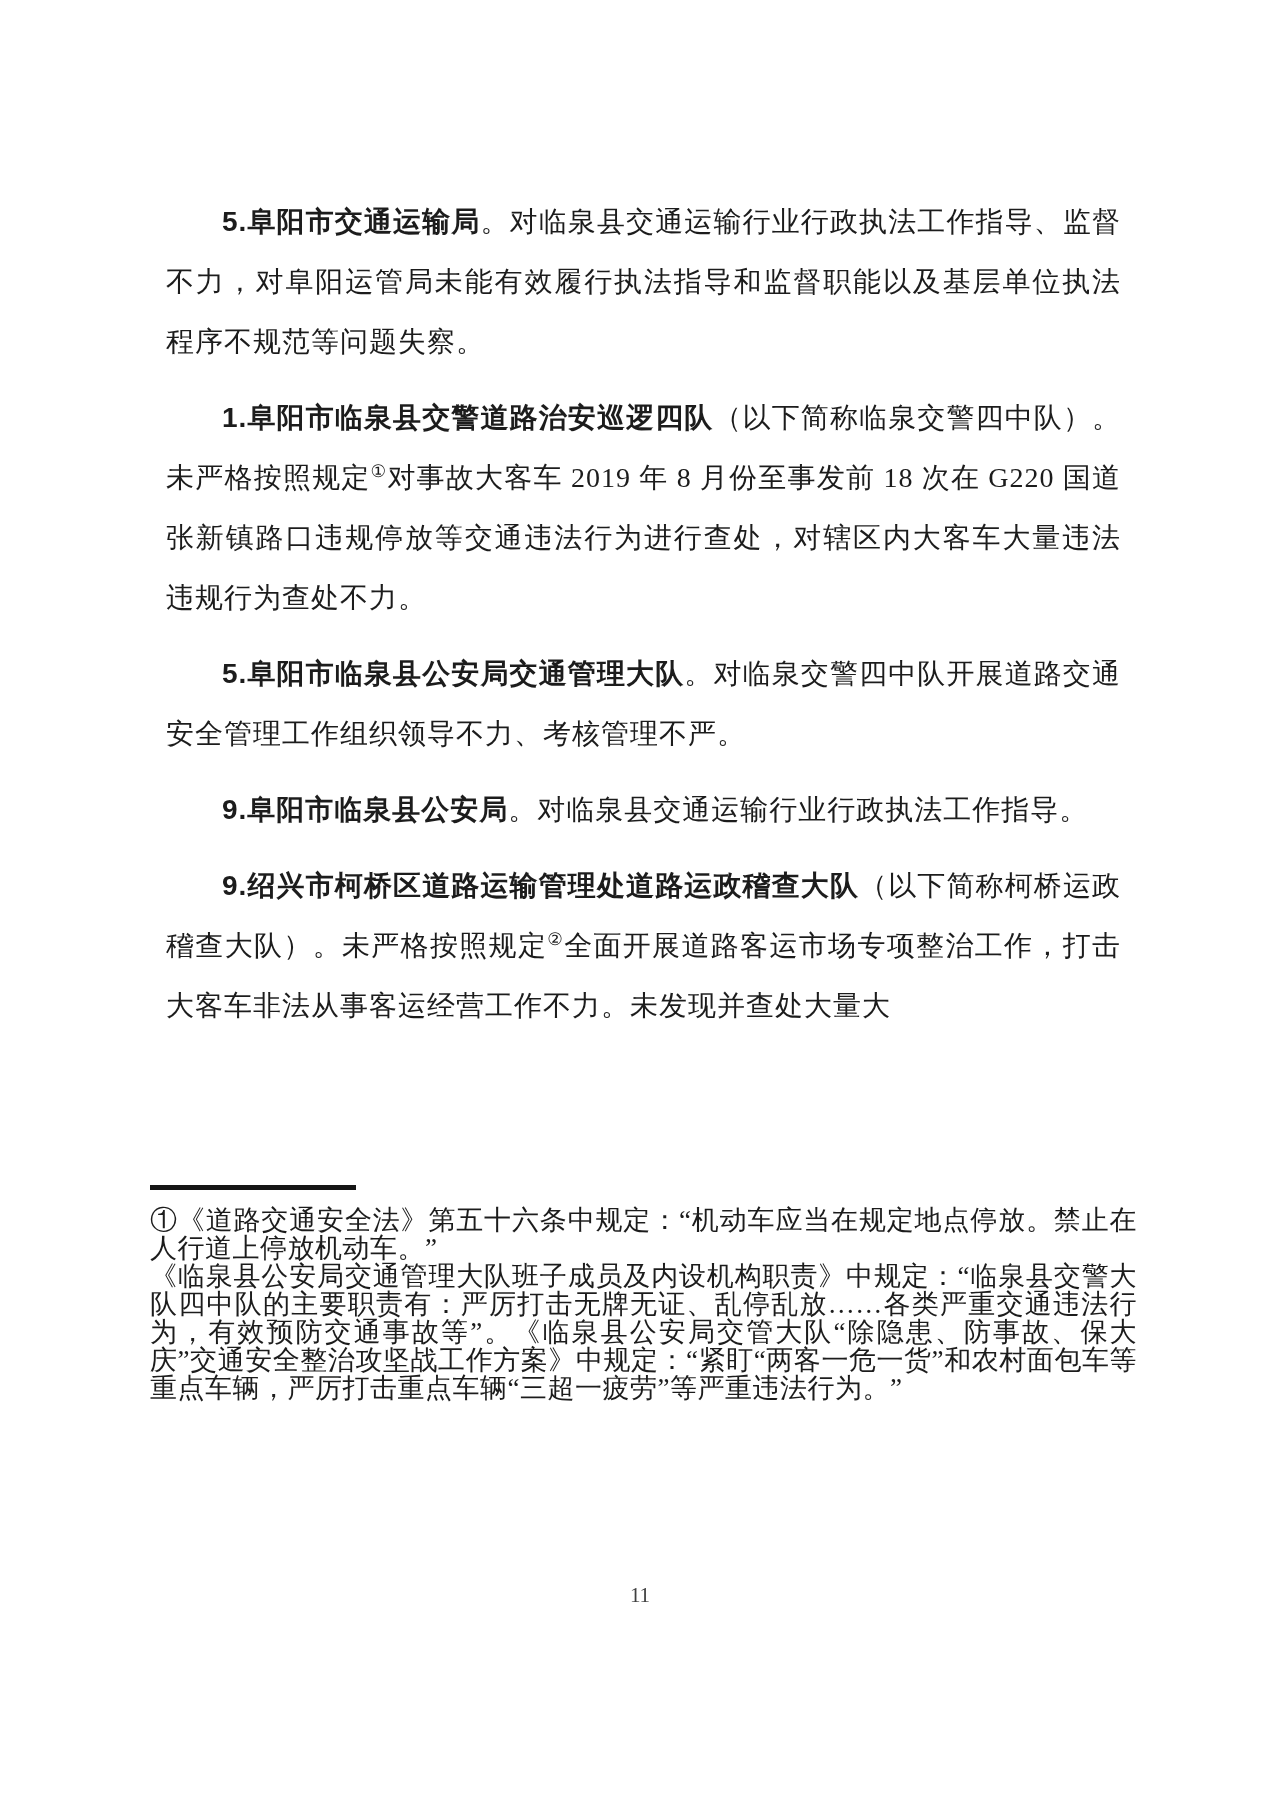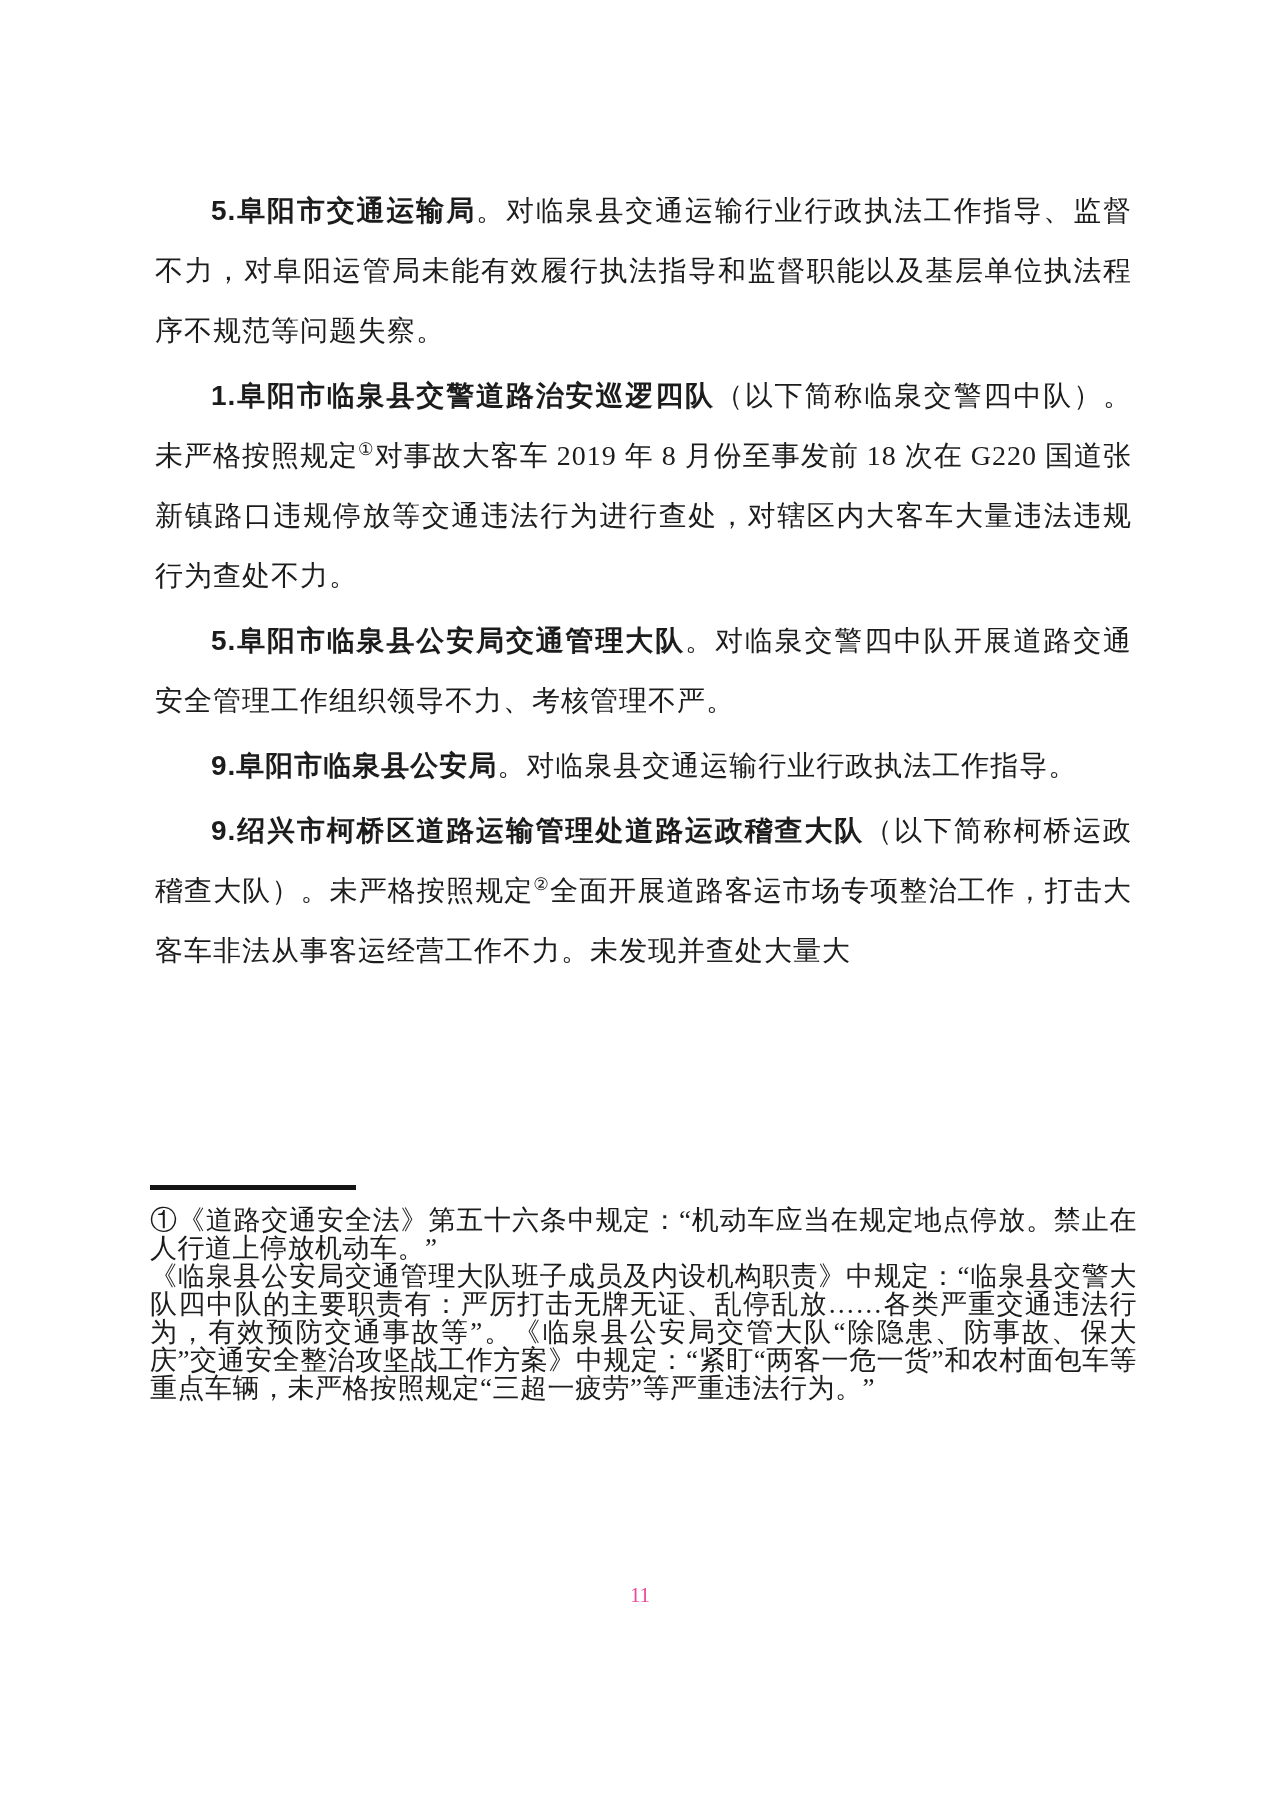--- a/index.html
+++ b/index.html
@@ -17,21 +17,21 @@
     font-family: "Liberation Serif", serif;
     overflow: hidden;
   }
   .content {
     position: absolute;
     left: 150px;
     right: 143px;
     top: 176px;
   }
   .body-para {
-    margin: 5px;
+    margin: 16px;
     font-size: 28px;
     line-height: 60px;
     letter-spacing: 1px;
     text-align: justify;
     text-indent: 2em;
     text-justify: inter-ideograph;
   }
   .body-para .lead {
     font-weight: bold;
     font-family: "Liberation Sans", sans-serif;
@@ -61,21 +61,21 @@
     text-align: justify;
     text-justify: inter-ideograph;
   }
   .page-number {
     position: absolute;
     top: 1583px;
     left: 0;
     width: 100%;
     text-align: center;
     font-size: 21px;
-    color: #ec4899;
+    color: #404040;
   }
 </style>
 </head>
 <body>
 
 <div class="page">
   <div class="content">
 
     <p class="body-para"><span class="lead">5.阜阳市交通运输局</span><span>。对临泉县交通运输行业行政执法工作指导、监督不力，对阜阳运管局未能有效履行执法指导和监督职能以及基层单位执法程序不规范等问题失察。</span></p>
 
@@ -85,17 +85,17 @@
 
     <p class="body-para"><span class="lead">9.阜阳市临泉县公安局</span><span>。对临泉县交通运输行业行政执法工作指导。</span></p>
 
     <p class="body-para"><span class="lead">9.绍兴市柯桥区道路运输管理处道路运政稽查大队</span><span>（以下简称柯桥运政稽查大队）。未严格按照规定</span><span class="footnote-ref">②</span><span>全面开展道路客运市场专项整治工作，打击大客车非法从事客运经营工作不力。未发现并查处大量大</span></p>
 
   </div>
 
   <div class="footnotes">
     <div class="footnote-sep"></div>
     <p class="footnote-para">①《道路交通安全法》第五十六条中规定：“机动车应当在规定地点停放。禁止在人行道上停放机动车。”</p>
-    <p class="footnote-para">《临泉县公安局交通管理大队班子成员及内设机构职责》中规定：“临泉县交警大队四中队的主要职责有：严厉打击无牌无证、乱停乱放……各类严重交通违法行为，有效预防交通事故等”。《临泉县公安局交管大队“除隐患、防事故、保大庆”交通安全整治攻坚战工作方案》中规定：“紧盯“两客一危一货”和农村面包车等重点车辆，未严格按照规定“三超一疲劳”等严重违法行为。”</p>
+    <p class="footnote-para">《临泉县公安局交通管理大队班子成员及内设机构职责》中规定：“临泉县交警大队四中队的主要职责有：严厉打击无牌无证、乱停乱放……各类严重交通违法行为，有效预防交通事故等”。《临泉县公安局交管大队“除隐患、防事故、保大庆”交通安全整治攻坚战工作方案》中规定：“紧盯“两客一危一货”和农村面包车等重点车辆，严厉打击重点车辆“三超一疲劳”等严重违法行为。”</p>
   </div>
 
   <div class="page-number">11</div>
 </div>
 
 </body></html>

